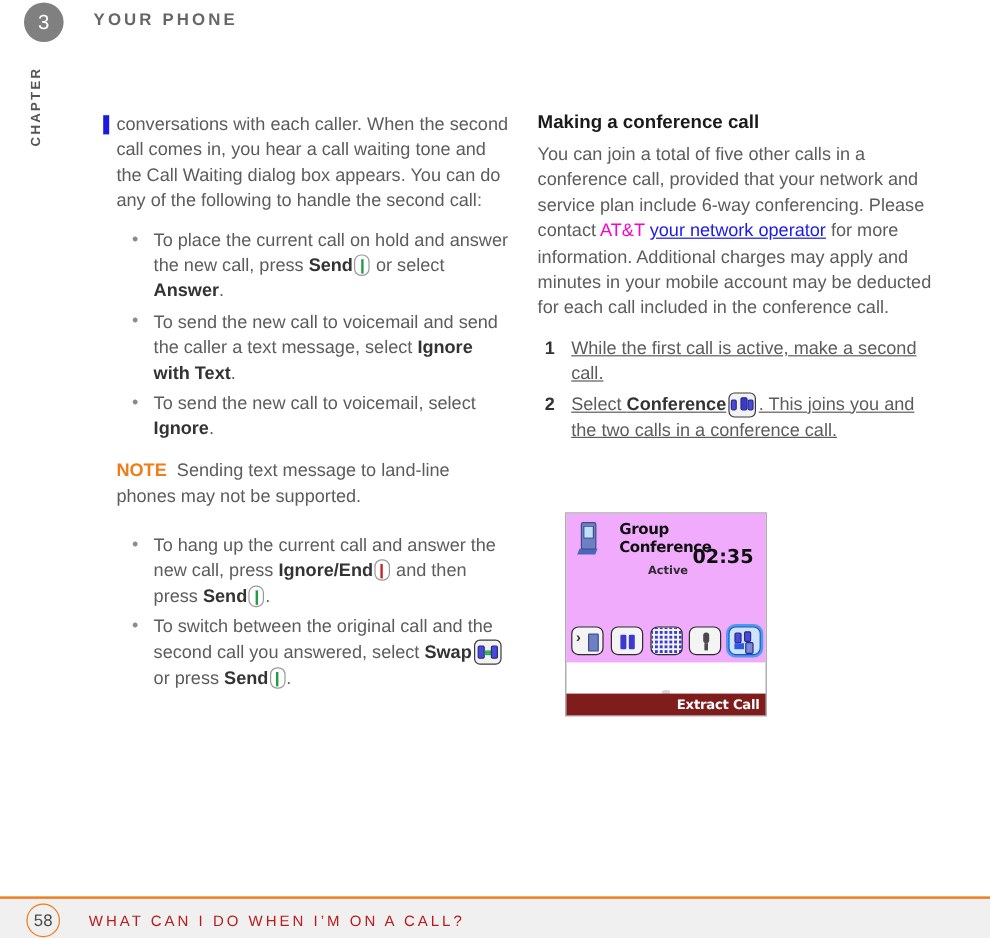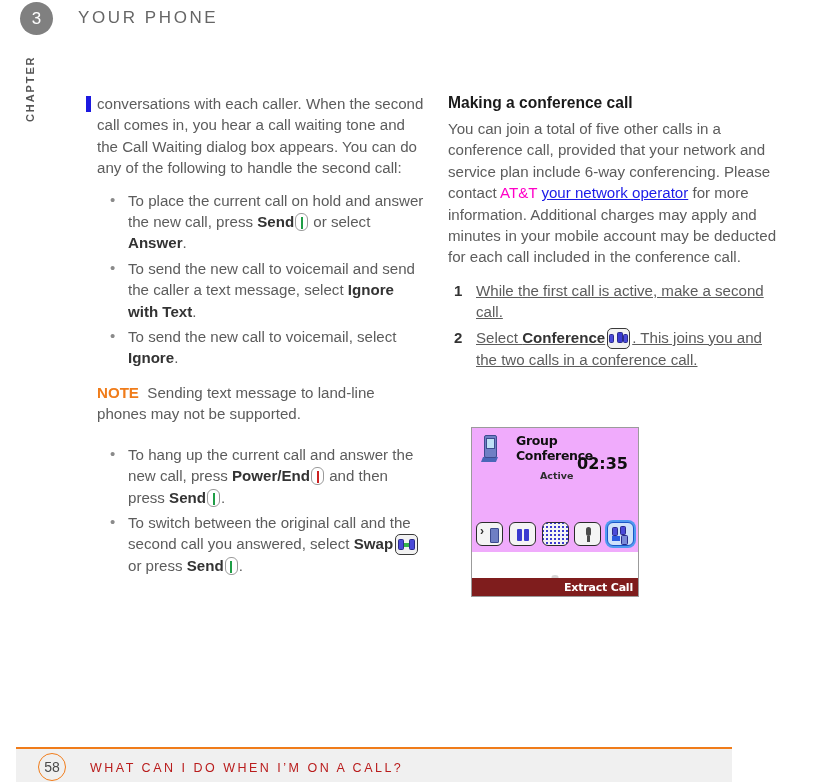--- a/index.html
+++ b/index.html
@@ -15,22 +15,22 @@
   .chapter-badge {
     position: absolute; left: 20px; top: 2px;
     width: 33px; height: 33px; border-radius: 50%;
     background: #808080; color: #ffffff;
     font-size: 17px; font-weight: 400;
     display: flex; align-items: center; justify-content: center;
     letter-spacing: 0px;
   }
   .header-title {
     position: absolute; left: 78px; top: 8px;
-    font-size: 17px; letter-spacing: 2.6px;
-    color: #666666; font-weight: 400;
+    font-size: 14px; letter-spacing: 2.6px;
+    color: #666666; font-weight: 700;
   }
   .chapter-vert {
     position: absolute; left: 21px; top: 51px;
     width: 18px; height: 75px;
     font-size: 11px; font-weight: bold; letter-spacing: 1.9px;
     color: #555555;
     writing-mode: vertical-rl;
     transform: rotate(180deg);
     text-align: center;
     line-height: 18px;
@@ -247,22 +247,22 @@
     font-family:"DejaVu Sans", sans-serif; letter-spacing:-0.2px;
   }
   .shot-nub {
     position:absolute; left:50%; transform:translateX(-50%);
     bottom:17px; width:7px; height:4px; border-radius:50% 50% 0 0;
     background:#d6d6d6;
   }
 
   
   .footer {
-    position: absolute; left: 0; bottom: 0; width: 716px; height: 35px;
-    background: #f0f0f0; border-top: 2px solid #f07c1a; margin-left: 16px;
+    position: absolute; left: 0; bottom: 0; width: 825px; height: 35px;
+    background: #f0f0f0; border-top: 2px solid #f07c1a;
   }
   .footer-page {
     position: absolute; left: 22px; top: 4px;
     width: 28px; height: 28px; border-radius: 50%;
     border: 1.6px solid #f07c1a; color: #4a4a4a;
     font-size: 14px; display:flex; align-items:center; justify-content:center;
     background: #f0f0f0;
   }
   .footer-title {
     position: absolute; left: 74px; top: 12px;
@@ -297,21 +297,21 @@
       </li>
     </ul>
 
     <p class="body gap">
       <span class="note-label">NOTE</span>
       <span>&nbsp;</span><span>Sending text message to land-line phones may not be supported.</span>
     </p>
 
     <ul class="bullets" style="margin-top:19px;">
       <li>
-        <span>To hang up the current call and answer the new call, press </span><span class="b">Power/End</span><span class="key key-end"></span><span> and then press </span><span class="b">Send</span><span class="key key-send"></span><span>.</span>
+        <span>To hang up the current call and answer the new call, press </span><span class="b">Ignore/End</span><span class="key key-end"></span><span> and then press </span><span class="b">Send</span><span class="key key-send"></span><span>.</span>
       </li>
       <li>
         <span>To switch between the original call and the second call you answered, select </span><span class="b">Swap</span><span class="btn-icon"><span class="ph swap-a"></span><span class="swap-arrows"></span><span class="ph swap-b"></span></span><span> or press </span><span class="b">Send</span><span class="key key-send"></span><span>.</span>
       </li>
     </ul>
   </div>
 
   <div class="col col-right">
     <h2 class="sub">Making a conference call</h2>
 

